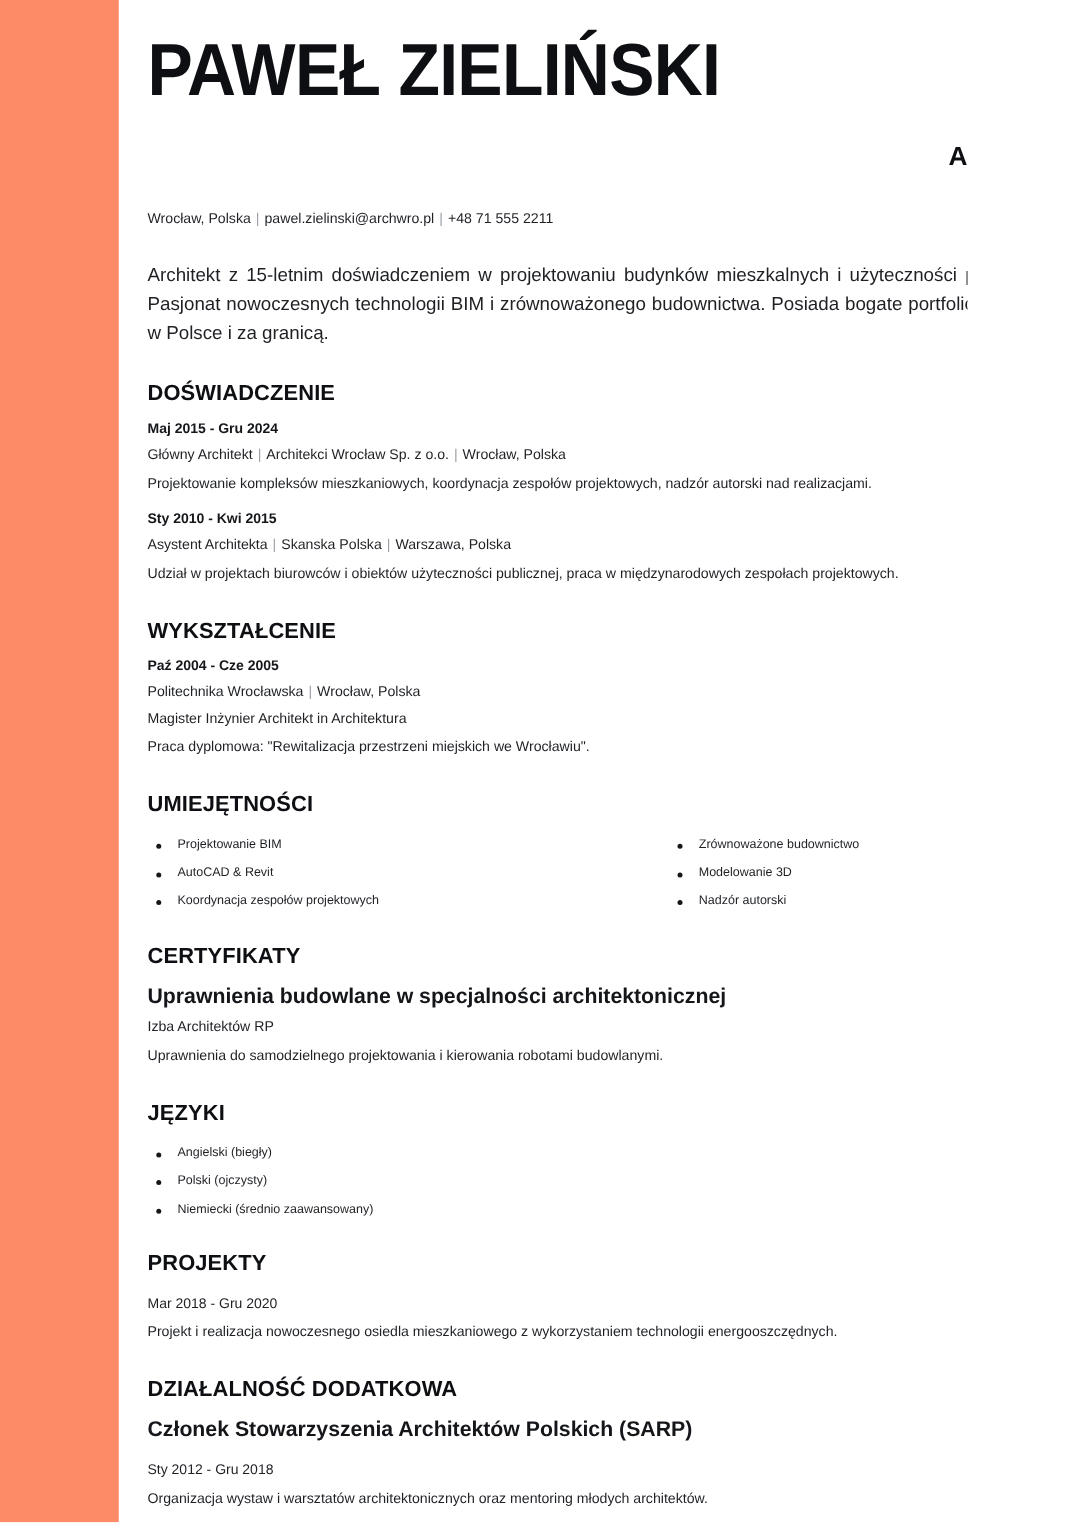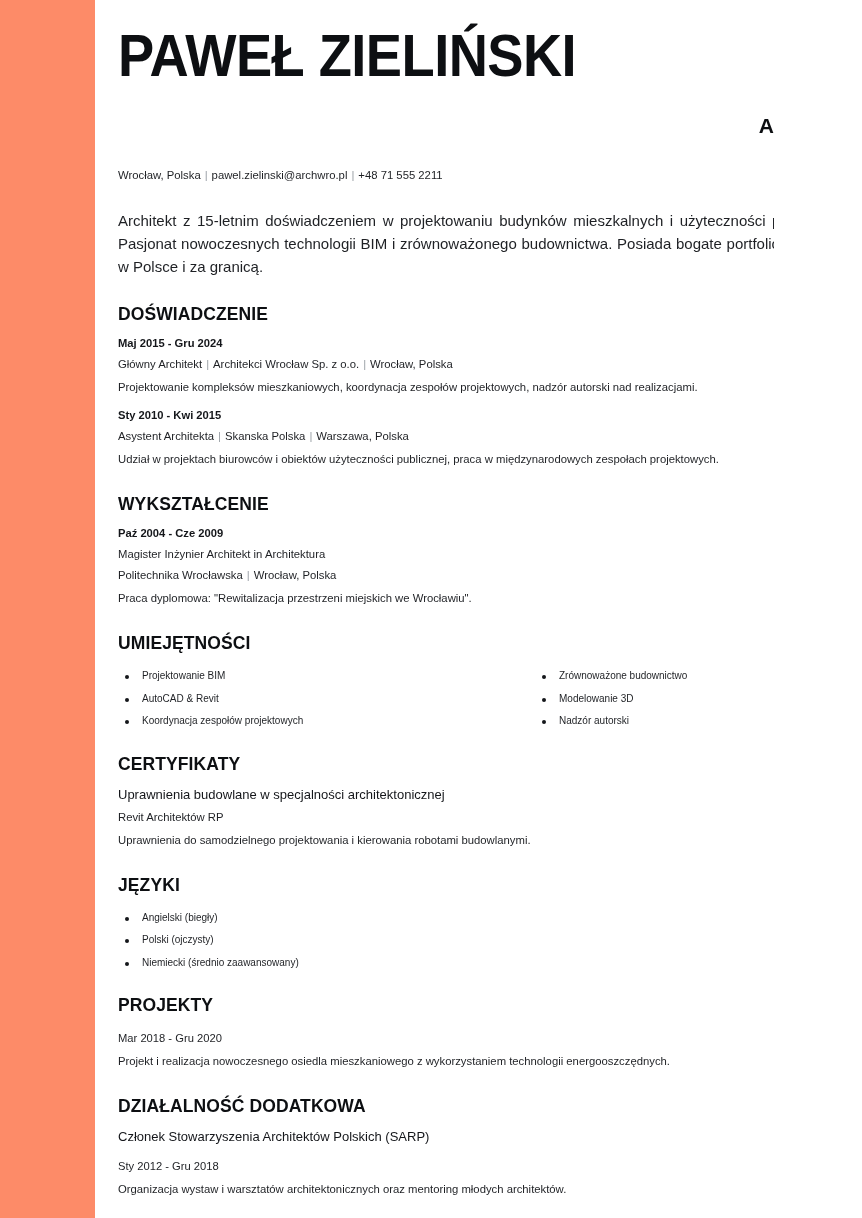--- a/index.html
+++ b/index.html
@@ -111,22 +111,22 @@
     font-weight: 400;
     margin: 16px 0 9px 0;
     color: #1e2024;
   }
   .entry-meta {
     font-size: 11.3px;
     margin: 0 0 9px 0;
     color: #1e2024;
   }
   .entry-bold {
-    font-size: 13px;
-    font-weight: 400;
+    font-size: 17px;
+    font-weight: 700;
     margin: 0 0 9px 0;
     color: #14161a;
   }
   .entry-desc {
     font-size: 11.3px;
     line-height: 1.5;
     margin: 0 0 2px 0;
     color: #1e2024;
   }
 
@@ -207,25 +207,25 @@
           <span>Asystent Architekta</span><span class="sep">|</span><span>Skanska Polska</span><span class="sep">|</span><span>Warszawa, Polska</span>
         </div>
         <div class="entry-desc">Udział w projektach biurowców i obiektów użyteczności publicznej, praca w międzynarodowych zespołach projektowych.</div>
       </div>
     </div>
 
     <div class="section">
       <h2 class="section-title">WYKSZTAŁCENIE</h2>
 
       <div class="entry">
-        <div class="entry-date-bold">Paź 2004 - Cze 2009</div>
-        <div class="entry-meta">Magister Inżynier Architekt in Architektura</div>
+        <div class="entry-date-bold">Paź 2004 - Cze 2005</div>
         <div class="entry-meta">
           <span>Politechnika Wrocławska</span><span class="sep">|</span><span>Wrocław, Polska</span>
         </div>
+        <div class="entry-meta">Magister Inżynier Architekt in Architektura</div>
         <div class="entry-desc">Praca dyplomowa: "Rewitalizacja przestrzeni miejskich we Wrocławiu".</div>
       </div>
     </div>
 
     <div class="section skills">
       <h2 class="section-title">UMIEJĘTNOŚCI</h2>
       <div class="two-col">
         <div class="col left">
           <ul class="bullets">
             <li>Projektowanie BIM</li>
@@ -240,21 +240,21 @@
             <li>Nadzór autorski</li>
           </ul>
         </div>
       </div>
     </div>
 
     <div class="section">
       <h2 class="section-title">CERTYFIKATY</h2>
       <div class="entry">
         <div class="entry-bold">Uprawnienia budowlane w specjalności architektonicznej</div>
-        <div class="entry-meta">Revit Architektów RP</div>
+        <div class="entry-meta">Izba Architektów RP</div>
         <div class="entry-desc">Uprawnienia do samodzielnego projektowania i kierowania robotami budowlanymi.</div>
       </div>
     </div>
 
     <div class="section langs">
       <h2 class="section-title">JĘZYKI</h2>
       <ul class="bullets">
         <li>Angielski (biegły)</li>
         <li>Polski (ojczysty)</li>
         <li>Niemiecki (średnio zaawansowany)</li>

